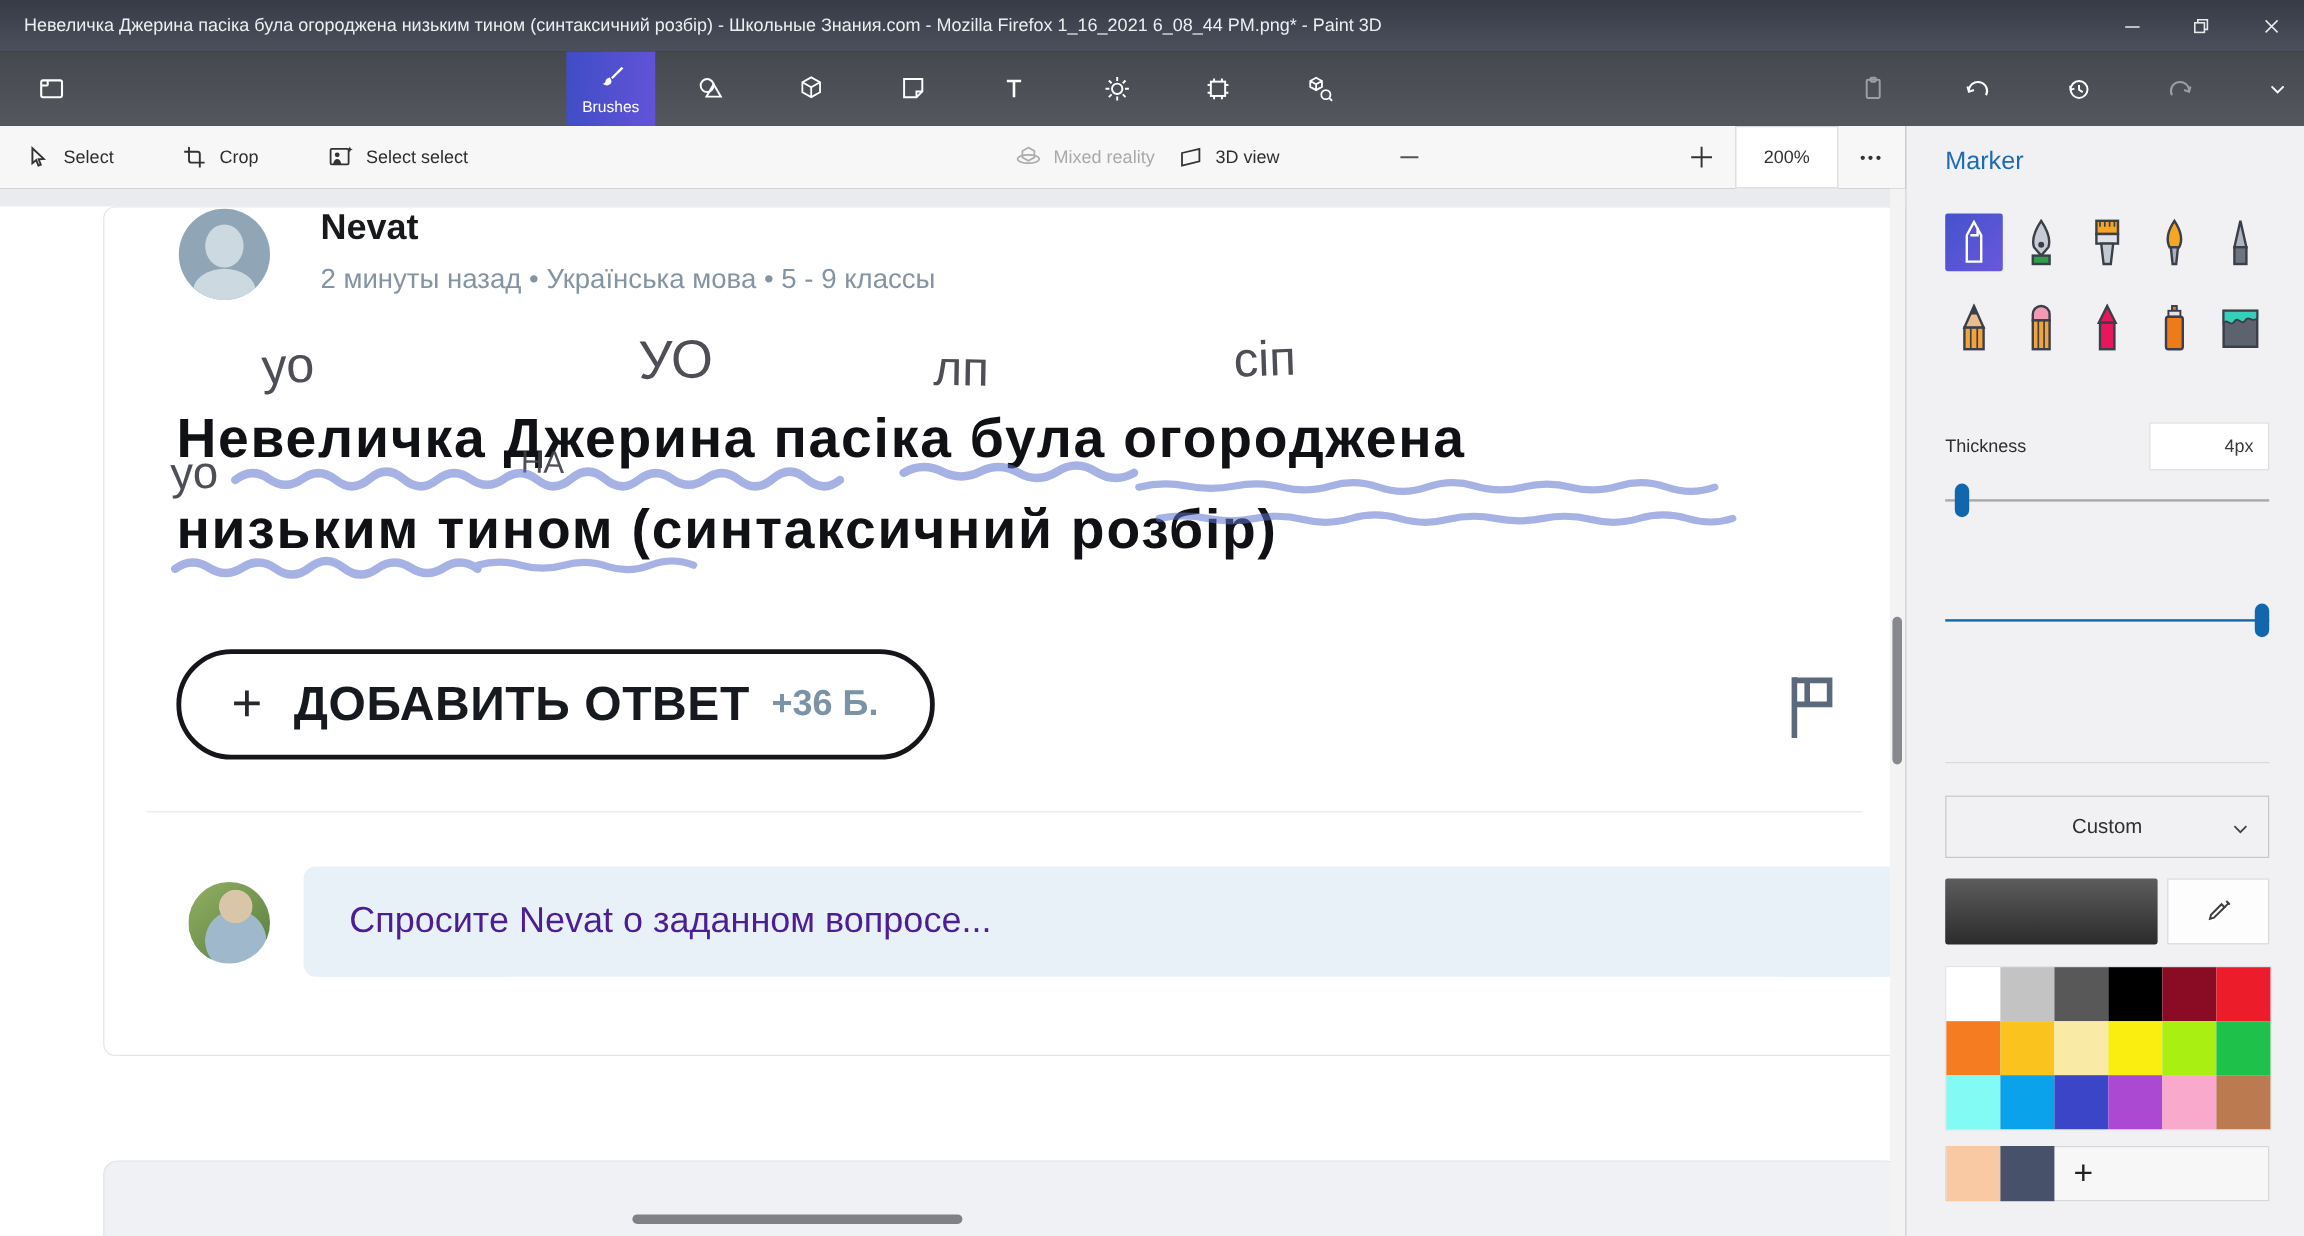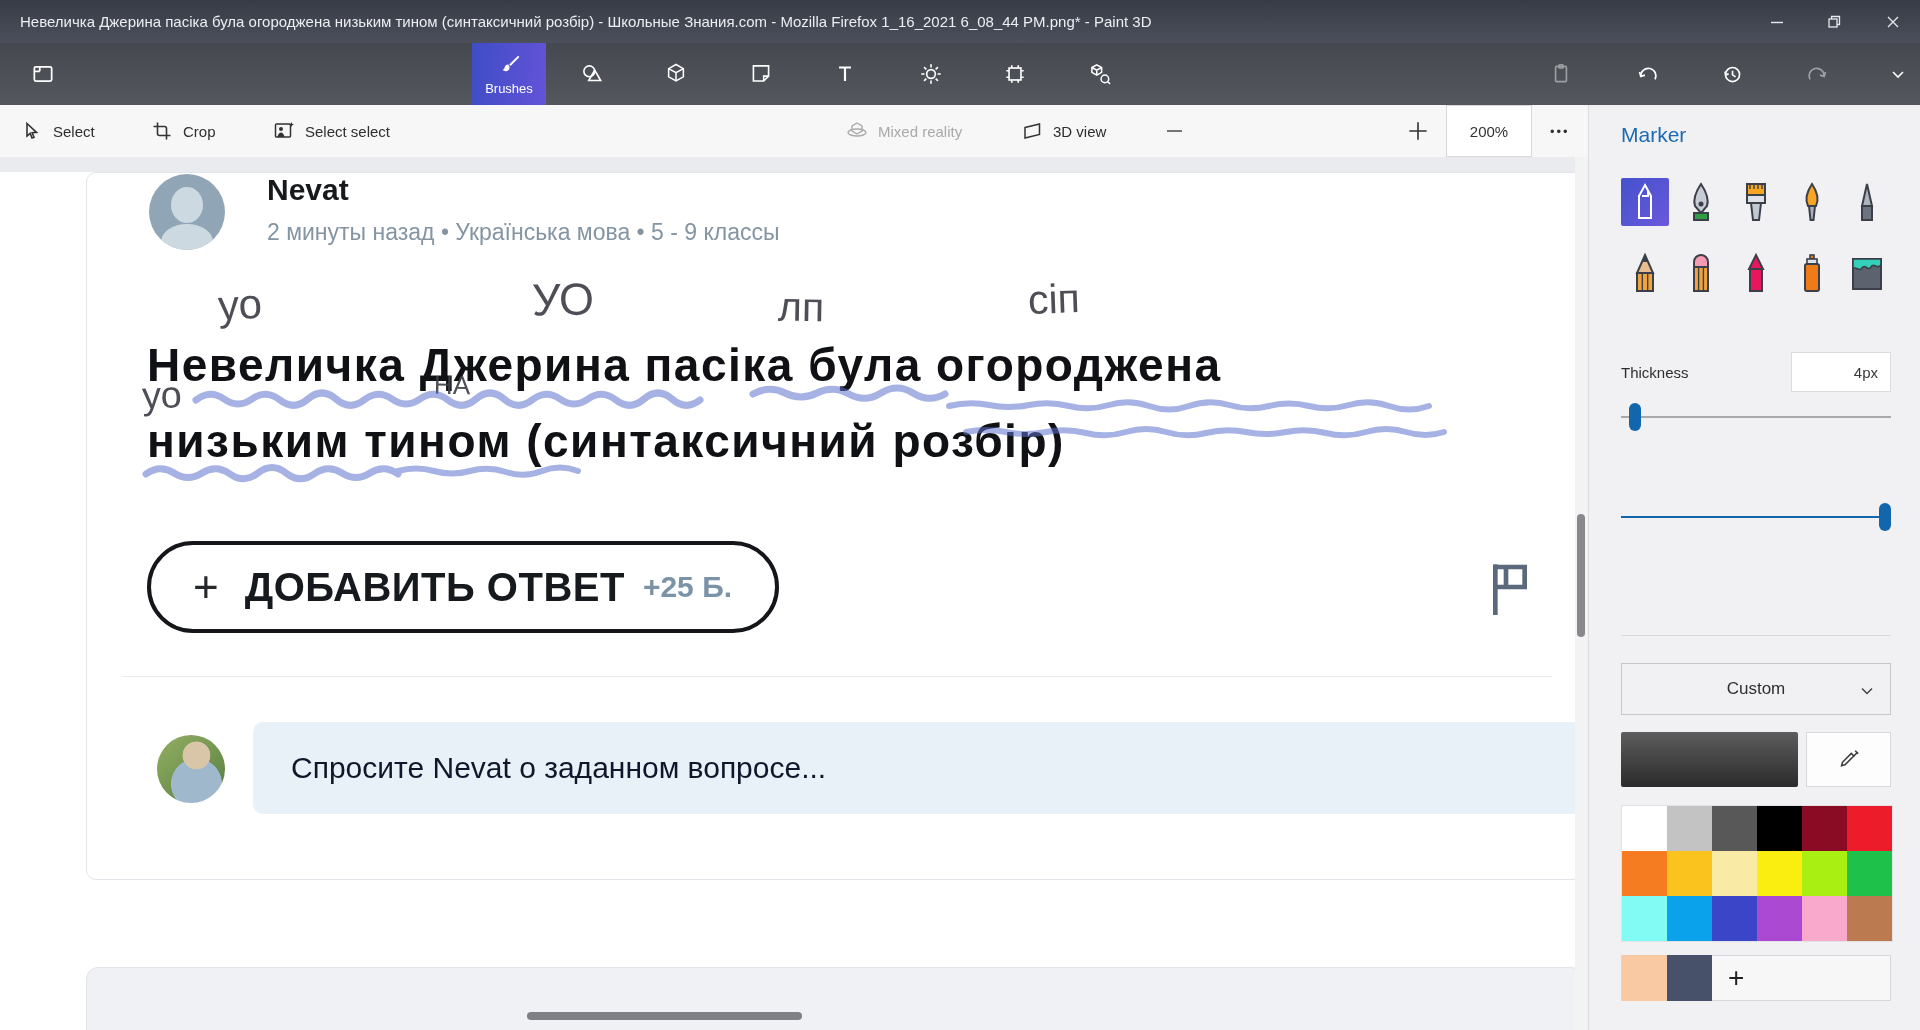--- a/index.html
+++ b/index.html
@@ -80,21 +80,21 @@
   .ansbtn .albl{font-size:40px;font-weight:800;color:#16191d;margin-left:26px;letter-spacing:.5px;}
   .ansbtn .apts{font-size:30px;font-weight:700;color:#7b93a6;margin-left:18px;}
   .cdivider{left:122px;top:519px;width:1430px;height:1px;background:#e7eaee;}
   .cavatar{left:157px;top:578px;width:68px;height:68px;border-radius:50%;overflow:hidden;
     background:
       radial-gradient(circle at 58% 30%, #d9c6a8 0 22%, rgba(0,0,0,0) 23%),
       radial-gradient(circle at 58% 72%, #9fb8cc 0 40%, rgba(0,0,0,0) 41%),
       linear-gradient(140deg,#93b063,#567c3f);}
   .cinput{left:253px;top:565px;width:1330px;height:92px;background:#e8f1f8;border-radius:10px;
     display:flex;align-items:center;}
-  .cinput .ph{font-size:30px;color:#0f172a;margin-left:38px;}
+  .cinput .ph{font-size:30px;color:#4c1d95;margin-left:38px;}
   .card2{left:86px;top:810px;width:1497px;height:220px;background:#eff1f5;border:1px solid #e0e3e8;
     border-radius:12px 12px 0 0;box-sizing:border-box;}
   .hscroll{left:527px;top:855px;width:275px;height:8px;border-radius:4px;background:#7f8187;}
   .vtrack{left:1575px;top:0;width:13px;height:873px;background:#f3f3f4;}
   .vthumb{left:1577px;top:357px;width:8px;height:123px;border-radius:4px;background:#87898e;}
 </style>
 </head>
 <body>
 
 <div id="app">
@@ -232,21 +232,21 @@
       </svg>
       <span>Select select</span>
     </div>
     <div class="abs tool dim" style="left:845px;">
       <svg width="24" height="24" viewBox="0 0 24 24" fill="none" stroke="#ababab" stroke-width="1.4">
         <path d="M12 4 17 6.8 v5.4 L12 15 7 12.2 V6.8 z"></path>
           <ellipse cx="12" cy="13.5" rx="9" ry="3.5"></ellipse>
       </svg>
       <span>Mixed reality</span>
     </div>
-    <div class="abs tool" style="left:1020px;text-align:center;">
+    <div class="abs tool" style="left:980px;text-align:center;">
       <svg width="24" height="24" viewBox="0 0 24 24" fill="none" stroke="#333" stroke-width="1.5">
         <path d="M5 8.5 19.5 5 V15.5 L5 19 z"></path>
       </svg>
       <span>3D view</span>
     </div>
 
     <div class="abs tool" style="left:1163px;">
       <svg width="24" height="24" viewBox="0 0 24 24" fill="none" stroke="#555" stroke-width="1.6">
           <path d="M4 12 h15"></path>
         </svg>
@@ -294,21 +294,21 @@
       <path stroke-width="7" d="M753,237 q16,-9 32,-1 t32,0 t32,1 t32,-1 t32,0 t32,1"></path>
       <path stroke-width="6" d="M949,249 q20,-5 40,-1 t40,0 t40,1 t40,-1 t40,1 t40,0 t40,-1 t40,1 t40,0 t40,-1 t40,1 t40,0"></path>
       <path stroke-width="6" d="M966,275 q20,-4 40,0 t40,0 t40,1 t40,-1 t40,0 t40,1 t40,-1 t40,0 t40,1 t40,-1 t40,0 t38,0"></path>
       <path stroke-width="7" d="M146,317 q14,-10 28,-1 t28,0 t28,1 t28,-1 t28,0 t28,1 t28,-1 t28,0 t28,1"></path>
       <path stroke-width="6" d="M398,314 q18,-5 36,0 t36,0 t36,1 t36,-1 t36,0"></path>
     </svg>
 
     <div class="abs ansbtn">
       <span class="plus">+</span>
       <span class="albl">ДОБАВИТЬ ОТВЕТ</span>
-      <span class="apts">+25 Б.</span>
+      <span class="apts">+36 Б.</span>
     </div>
 
     <svg class="abs" style="left:1486px;top:402px;" width="48" height="60" viewBox="0 0 36 45" fill="none" stroke="#5a6a7c" stroke-width="3.5">
       <path d="M7 42 V4"></path>
         <path d="M7 6 H29 V21 H7"></path>
         <path d="M15 6 V21"></path>
     </svg>
 
     <div class="abs cdivider"></div>
 

